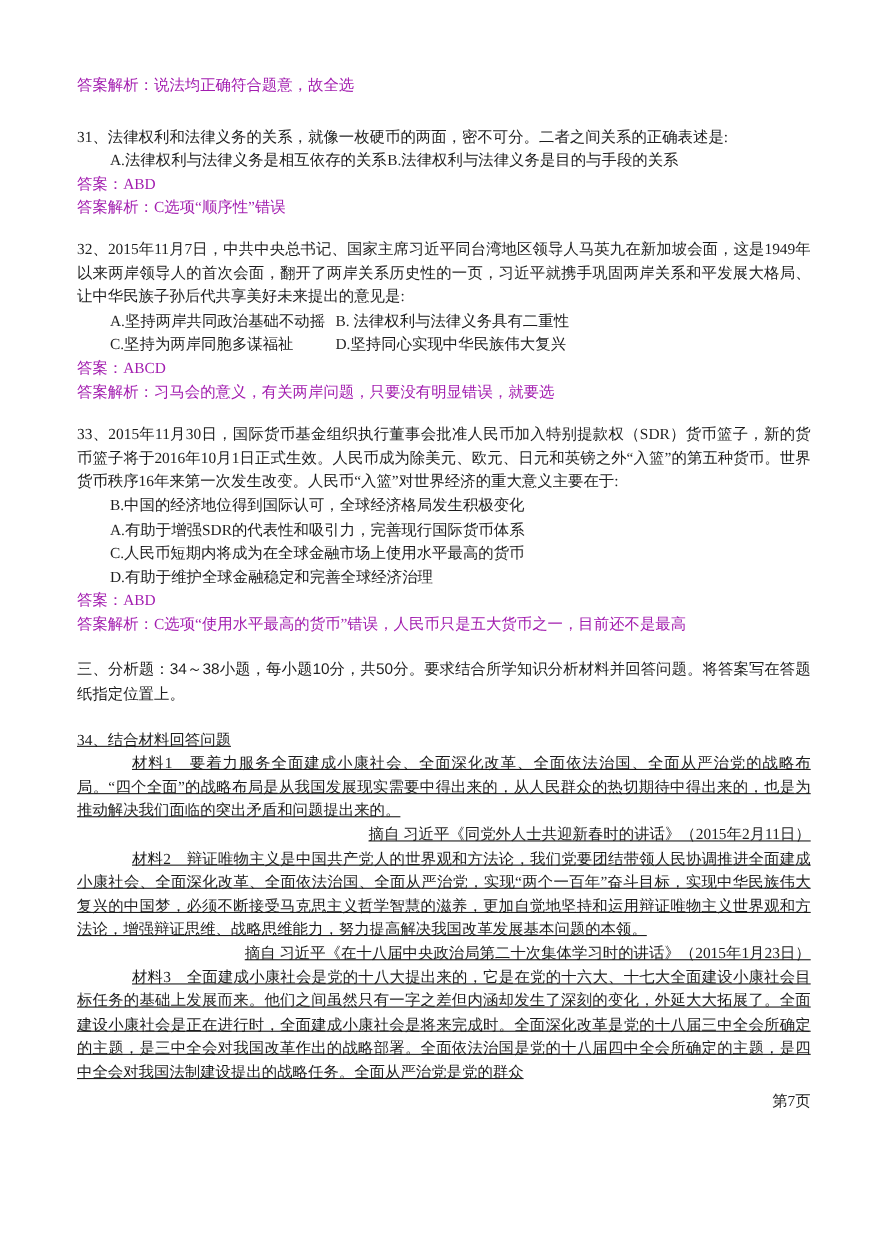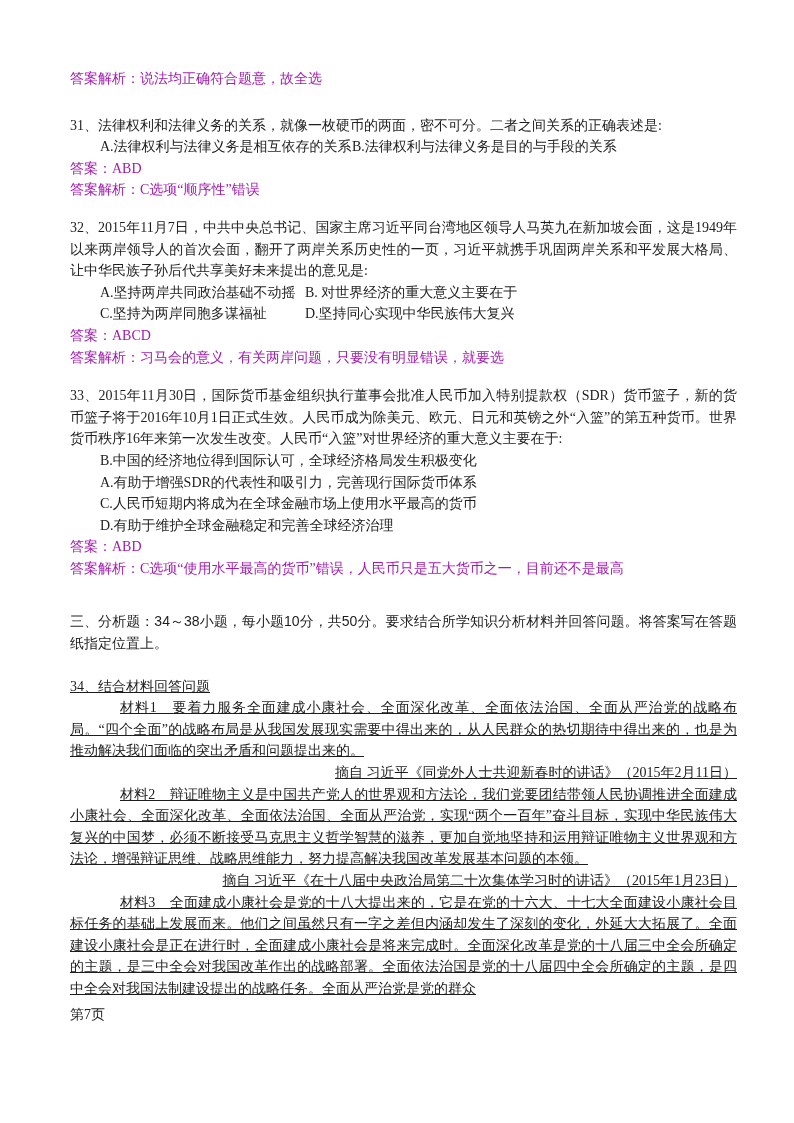--- a/index.html
+++ b/index.html
@@ -23,44 +23,44 @@
   .red { color: #a21caf; }
   .sans { font-family: "Liberation Sans", "DejaVu Sans", sans-serif; }
   .material { text-indent: 50px; text-align: justify; }
   .source { text-align: right; }
   .opt-row { padding-left: 30px; white-space: nowrap; }
   .opt1 { display: inline-block; }
   .w252 { width: 252px; }
   .w240 { width: 240px; }
   .w205 { width: 205px; }
   .opt-col > div { padding-left: 30px; }
-  .footer { text-align: left; margin-top: 4px; }
+  .footer { text-align: right; margin-top: 4px; }
   .mt25 { margin-top: 25px; }
   .mt16 { margin-top: 16px; }
   .mt17 { margin-top: 17px; }
-  .mt19 { margin-top: 32px; }
+  .mt19 { margin-top: 19px; }
   .mt21 { margin-top: 21px; text-decoration: underline; }
 </style>
 </head>
 <body>
 
 <div class="page">
 
   <div class="para red">答案解析：说法均正确符合题意，故全选</div>
 
   <div class="mt25">
     <div class="para">31、法律权利和法律义务的关系，就像一枚硬币的两面，密不可分。二者之间关系的正确表述是:</div>
     <div class="opt-row"><span class="opt1 w252">A.法律权利与法律义务是相互依存的关系</span><span>B.法律权利与法律义务是目的与手段的关系</span></div>
     <div class="red">答案：ABD</div>
     <div class="red">答案解析：C选项“顺序性”错误</div>
   </div>
 
   <div class="mt16">
     <div class="para">32、2015年11月7日，中共中央总书记、国家主席习近平同台湾地区领导人马英九在新加坡会面，这是1949年以来两岸领导人的首次会面，翻开了两岸关系历史性的一页，习近平就携手巩固两岸关系和平发展大格局、让中华民族子孙后代共享美好未来提出的意见是:</div>
-    <div class="opt-row"><span class="opt1 w205">A.坚持两岸共同政治基础不动摇</span><span>B. 对世界经济的重大意义主要在于</span></div>
+    <div class="opt-row"><span class="opt1 w205">A.坚持两岸共同政治基础不动摇</span><span>B. 法律权利与法律义务具有二重性</span></div>
     <div class="opt-row"><span class="opt1 w205">C.坚持为两岸同胞多谋福祉</span><span>D.坚持同心实现中华民族伟大复兴</span></div>
     <div class="red">答案：ABCD</div>
     <div class="red">答案解析：习马会的意义，有关两岸问题，只要没有明显错误，就要选</div>
   </div>
 
   <div class="mt17">
     <div class="para">33、2015年11月30日，国际货币基金组织执行董事会批准人民币加入特别提款权（SDR）货币篮子，新的货币篮子将于2016年10月1日正式生效。人民币成为除美元、欧元、日元和英镑之外“入篮”的第五种货币。世界货币秩序16年来第一次发生改变。人民币“入篮”对世界经济的重大意义主要在于:</div>
     <div class="opt-col">
       <div>B.中国的经济地位得到国际认可，全球经济格局发生积极变化</div>
       <div>A.有助于增强SDR的代表性和吸引力，完善现行国际货币体系</div>

